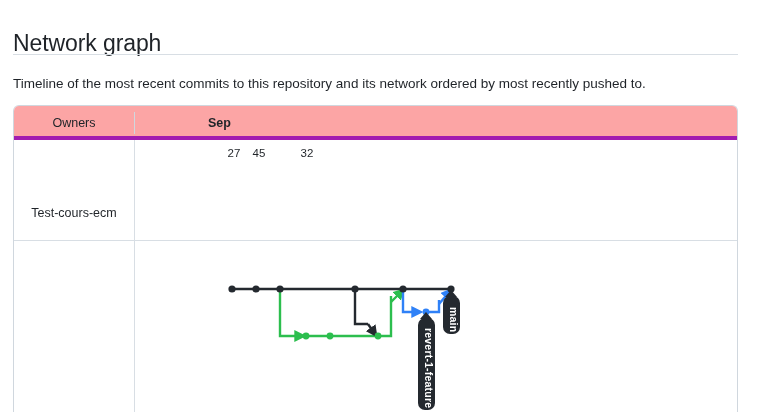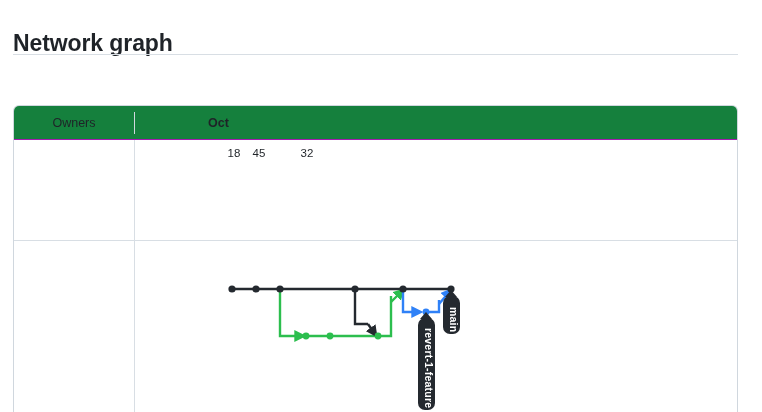--- a/index.html
+++ b/index.html
@@ -17,21 +17,21 @@
   .page {
     position: relative;
     width: 762px;
     height: 412px;
   }
   .page-title {
     position: absolute;
     left: 13px;
     top: 14px;
     font-size: 23px;
-    font-weight: 700;
+    font-weight: 400;
     color: #1f2328;
     letter-spacing: -0.1px;
     line-height: 1.25;
   }
   .title-rule {
     position: absolute;
     left: 13px;
     top: 54px;
     width: 725px;
     height: 1px;
@@ -58,22 +58,22 @@
     box-sizing: border-box;
     overflow: hidden;
     background: #ffffff;
   }
   .table-header {
     position: absolute;
     left: 0;
     top: 0;
     width: 100%;
     height: 34px;
-    background: #15803d;
-    border-bottom: 1px solid #a21caf;
+    background: #fca5a5;
+    border-bottom: 4px solid #a21caf;
     box-sizing: border-box;
   }
   .owners-head {
     position: absolute;
     left: 0;
     top: 0;
     width: 120px;
     text-align: center;
     line-height: 34px;
     font-size: 12.5px;
@@ -166,39 +166,41 @@
     border-bottom: 7px solid #24292f;
   }
 </style>
 </head>
 <body>
 
 <div class="page">
 
   <h1 class="page-title">Network graph</h1>
   <div class="title-rule"></div>
+  <div class="description">Timeline of the most recent commits to this repository and its network ordered by most recently pushed to.</div>
 
   <div class="graph-table">
 
     <div class="table-header">
       <div class="owners-head">Owners</div>
       <div class="head-divider"></div>
-      <div class="month-label">Oct</div>
+      <div class="month-label">Sep</div>
     </div>
 
     <div class="day-ticks">
-      <span class="day-tick" style="left:220px">18</span>
+      <span class="day-tick" style="left:220px">27</span>
       <span class="day-tick" style="left:245px">45</span>
       <span class="day-tick" style="left:293px">32</span>
     </div>
 
     <div class="col-divider"></div>
 
     <div class="row-divider" style="top:134px"></div>
 
+    <div class="owner-cell" style="top:100px">Test-cours-ecm</div>
 
     <svg class="graph-canvas" viewBox="0 0 725 307">
       <defs>
         <marker id="arrowGreen" markerWidth="5" markerHeight="5" refX="3.2" refY="2.5" orient="auto">
           <path d="M0,0 L5,2.5 L0,5 z" fill="#2cbe4e"></path>
         </marker>
         <marker id="arrowBlue" markerWidth="5" markerHeight="5" refX="3.2" refY="2.5" orient="auto">
           <path d="M0,0 L5,2.5 L0,5 z" fill="#2f81f7"></path>
         </marker>
         <marker id="arrowBlueUp" markerWidth="5" markerHeight="5" refX="3.2" refY="2.5" orient="auto">

